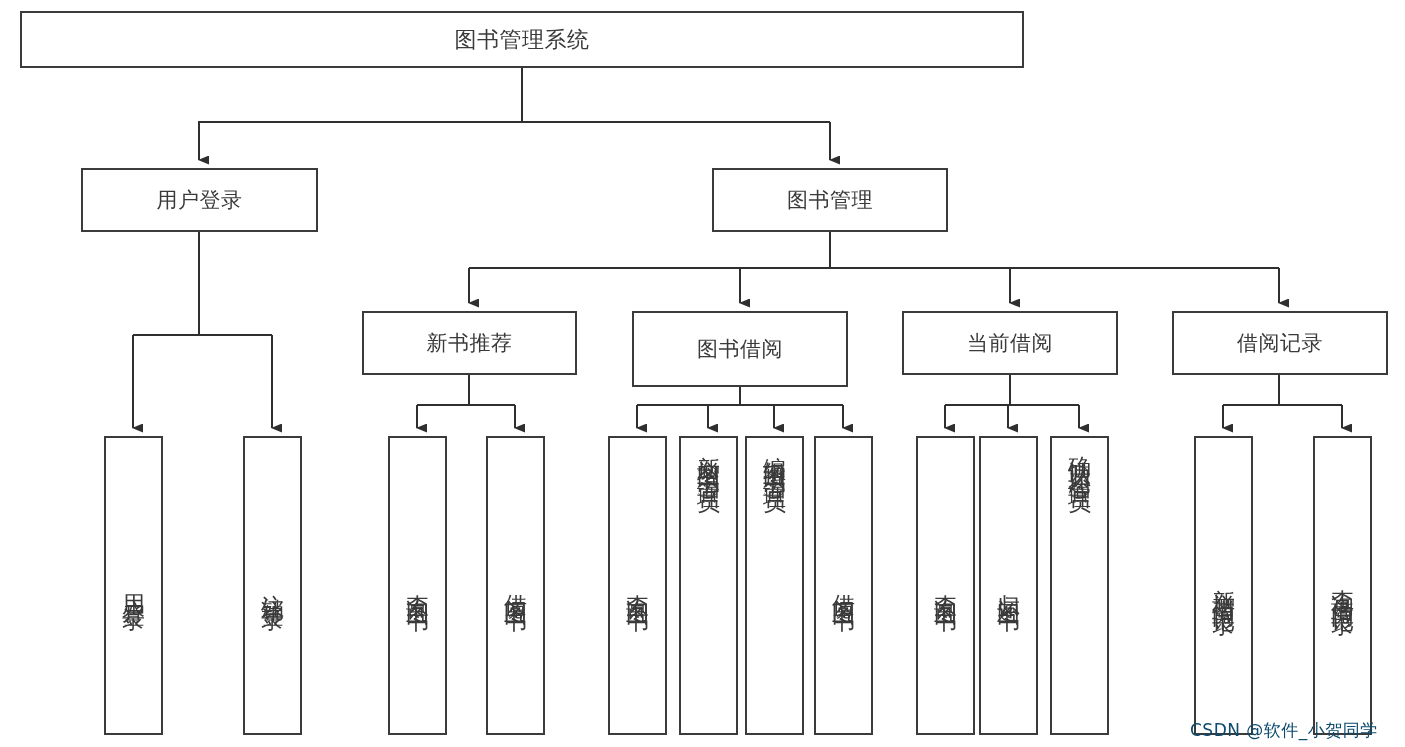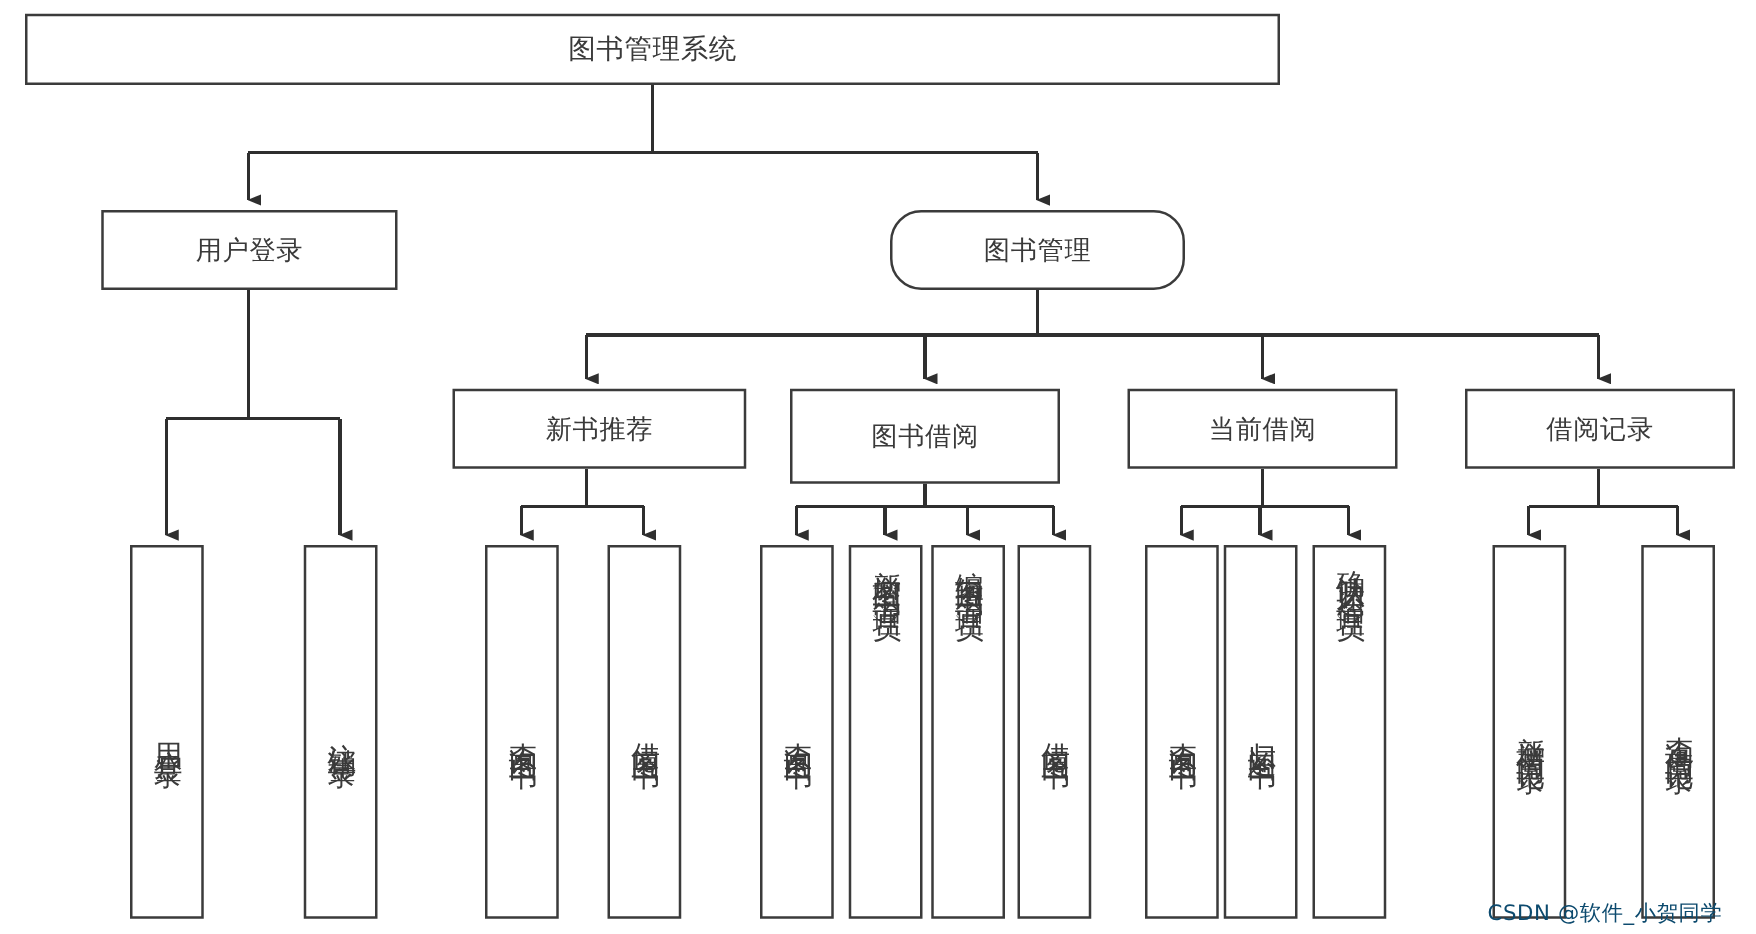--- a/index.html
+++ b/index.html
@@ -133,25 +133,25 @@
     </g>
   </svg>
 
   <div class="node horiz root" style="left:20px; top:11px; width:1004px; height:57px;">
     <span class="node-label">图书管理系统</span>
   </div>
 
   <div class="node horiz" style="left:81px; top:168px; width:237px; height:64px;">
     <span class="node-label">用户登录</span>
   </div>
-  <div class="node horiz" style="left:712px; top:168px; width:236px; height:64px;border-radius:25px;">
+  <div class="node horiz" style="left:712px; top:168px; width:236px; height:64px;">
     <span class="node-label">图书管理</span>
   </div>
 
-  <div class="node horiz" style="left:362px; top:311px; width:235px; height:64px;">
+  <div class="node horiz" style="left:362px; top:311px; width:215px; height:64px;">
     <span class="node-label">新书推荐</span>
   </div>
   <div class="node horiz" style="left:632px; top:311px; width:216px; height:76px;">
     <span class="node-label">图书借阅</span>
   </div>
   <div class="node horiz" style="left:902px; top:311px; width:216px; height:64px;">
     <span class="node-label">当前借阅</span>
   </div>
   <div class="node horiz" style="left:1172px; top:311px; width:216px; height:64px;">
     <span class="node-label">借阅记录</span>

